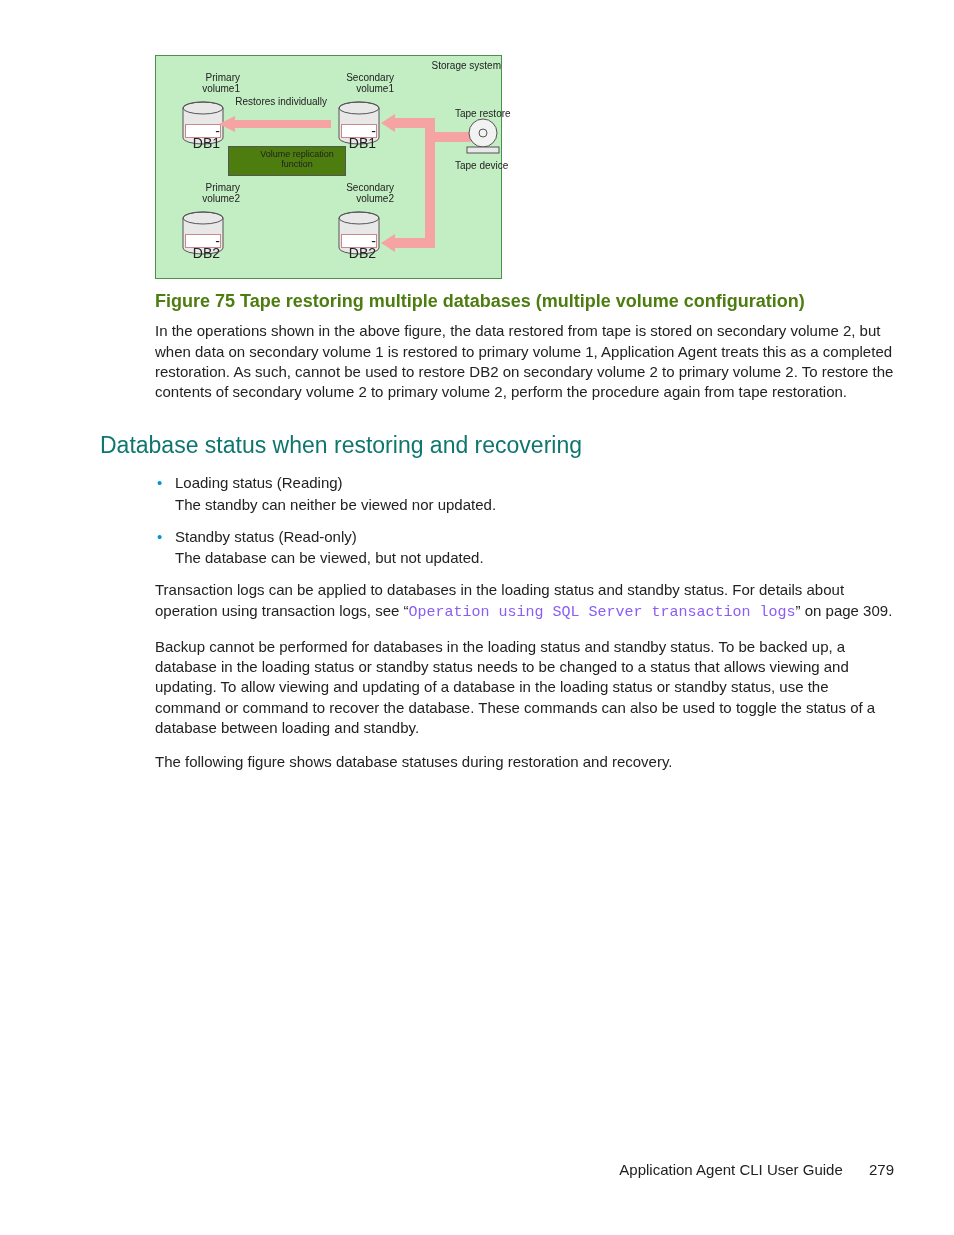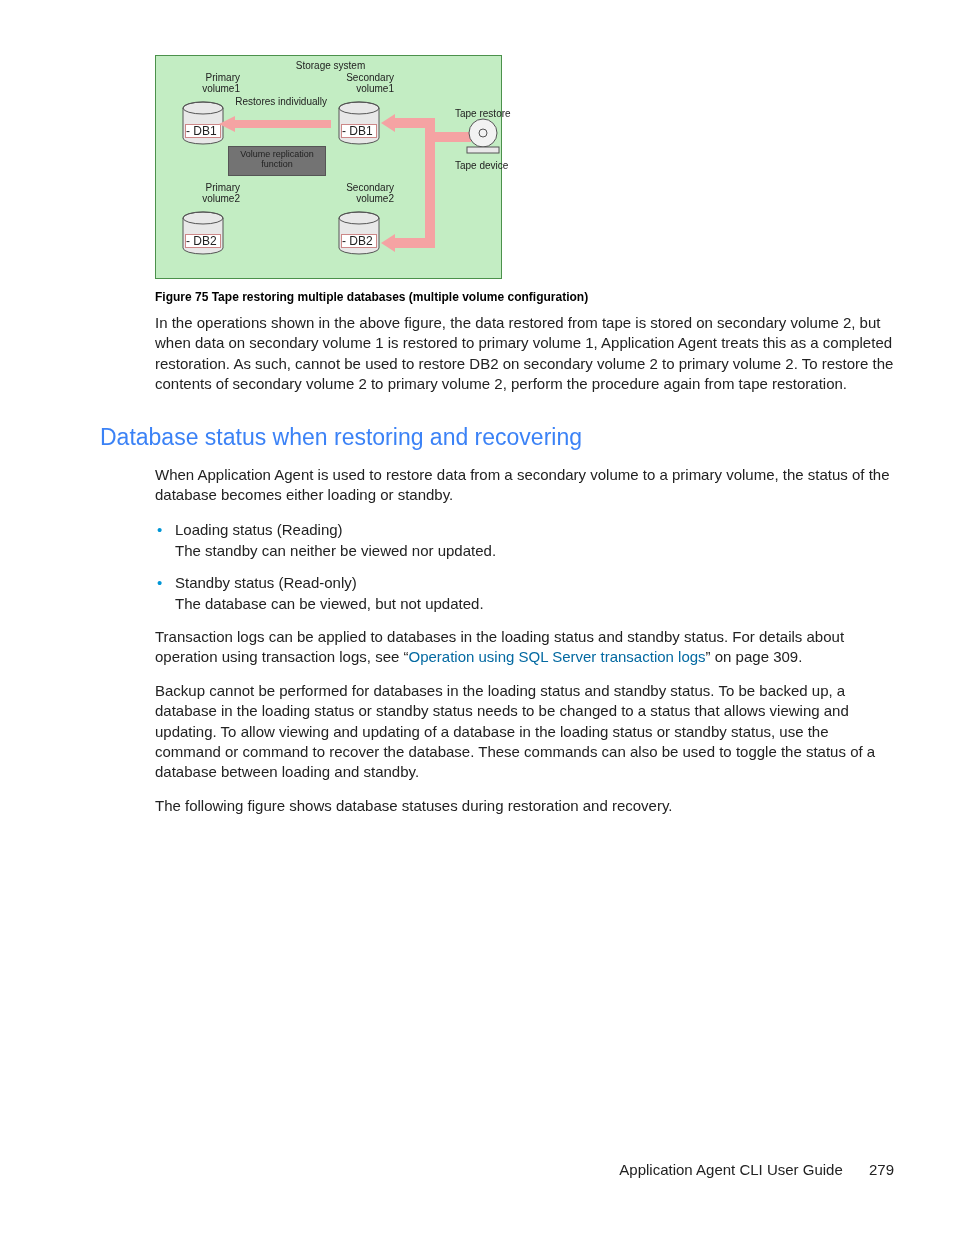--- a/index.html
+++ b/index.html
@@ -45,50 +45,50 @@
     width: 46px;
     height: 46px;
   }
   .cyl svg { width: 46px; height: 46px; }
   .dbchip {
     position: absolute;
     width: 34px;
     height: 12px;
     background: #fff;
     border: 1px solid #c88;
-    font-size: 12px;
-    text-align: left;
+    font-size: 14px;
+    text-align: right;
     line-height: 12px;
   }
   .tape-dev {
     position: absolute;
     width: 40px; height: 40px;
     left: 295px; top: 60px;
   }
   .arrow-restore {
     position: absolute;
     left: 63px; top: 58px; width: 112px; height: 20px;
   }
   .arrow-tape svg { position:absolute; }
   
   .caption {
-    color: #000000;
+    color: #4d7c0f;
     font-weight: bold;
-    font-size: 12px;
+    font-size: 18px;
     margin: 10px 0 8px 0;
   }
   .body-para {
     margin: 0 0 14px 0;
     max-width: 792px;
   }
   .indent-block {
     margin-left: 55px;
   }
   h2.section {
-    color: #3b82f6;
+    color: #0f766e;
     font-weight: normal;
     font-size: 23px;
     margin: 28px 0 12px 0;
   }
   ul.bullets {
     list-style: none;
     padding: 0;
     margin: 0 0 2px 0;
   }
   ul.bullets li {
@@ -98,39 +98,39 @@
   }
   ul.bullets li::before {
     content: "•";
     color: #0096d6;
     position: absolute;
     left: 2px;
     top: 0;
     font-size: 15px;
   }
   .bullet-title { margin-bottom: 1px; }
-  .link { color: #0369a1; }
+  .link { color: #8b5cf6; font-family: Liberation Mono, monospace; }
   .footer {
     position: absolute;
     bottom: 55px;
     right: 60px;
     font-size: 15px;
   }
   .footer .pnum { margin-left: 22px; }
 </style>
 </head>
 <body>
 
 <div class="page">
 
   <div class="figure-wrap">
 
     <div class="diagram">
 
-      <div class="lbl" style="left:4px;right:0;top:4px;text-align:center;">Storage system</div>
+      <div class="lbl" style="left:4px;right:0;top:4px;text-align:right;">Storage system</div>
 
       <div class="lbl" style="left:24px;top:16px;width:60px;white-space:pre;">Primary
 volume1</div>
       <div class="lbl" style="left:168px;top:16px;width:70px;white-space:pre;">Secondary
 volume1</div>
 
       <div class="lbl" style="left:69px;top:40px;width:102px;">Restores individually</div>
 
       <div class="cyl" style="left:24px;top:44px;">
         <svg viewBox="0 0 46 46">
@@ -148,21 +148,21 @@
       </div>
       <div class="dbchip" style="left:29px;top:68px;">- DB1</div>
       <div class="dbchip" style="left:185px;top:68px;">- DB1</div>
 
       <div class="arrow-restore">
         <svg viewBox="0 0 112 20" width="112" height="20">
           <polygon points="0,10 16,2 16,6 112,6 112,14 16,14 16,18" fill="#f5a3a3" stroke="none"></polygon>
         </svg>
       </div>
 
-      <div style="position:absolute;left:72px;top:90px;width:96px;height:26px;border:1px solid #555;background:#737373;font-size:9px;text-align:center;line-height:1.15;padding-top:2px;white-space:pre;">Volume replication
+      <div style="position:absolute;left:72px;top:90px;width:96px;height:26px;border:1px solid #555;background:#4d7c0f;font-size:9px;text-align:center;line-height:1.15;padding-top:2px;white-space:pre;padding-left:20px;">Volume replication
 function</div>
 
       <div class="lbl" style="left:24px;top:126px;width:60px;white-space:pre;">Primary
 volume2</div>
       <div class="lbl" style="left:168px;top:126px;width:70px;white-space:pre;">Secondary
 volume2</div>
 
       <div class="cyl" style="left:24px;top:154px;">
         <svg viewBox="0 0 46 46">
             <ellipse cx="23" cy="8" rx="20" ry="6" fill="#e8e8e8" stroke="#555"></ellipse>
@@ -213,21 +213,20 @@
     <div class="caption">Figure 75 Tape restoring multiple databases (multiple volume configuration)</div>
 
     <p class="body-para">
       <span>In the operations shown in the above figure, the data restored from tape is stored on secondary volume 2, but when data on secondary volume 1 is restored to primary volume 1, Application Agent treats this as a completed restoration. As such, </span><span> cannot be used to restore DB2 on secondary volume 2 to primary volume 2. To restore the contents of secondary volume 2 to primary volume 2, perform the procedure again from tape restoration.</span>
     </p>
   </div>
 
   <h2 class="section">Database status when restoring and recovering</h2>
 
   <div class="indent-block">
-    <p class="body-para">When Application Agent is used to restore data from a secondary volume to a primary volume, the status of the database becomes either loading or standby.</p>
 
     <ul class="bullets">
       <li>
         <div class="bullet-title">Loading status (Reading)</div>
         <div>The standby can neither be viewed nor updated.</div>
       </li>
       <li>
         <div class="bullet-title">Standby status (Read-only)</div>
         <div>The database can be viewed, but not updated.</div>
       </li>

